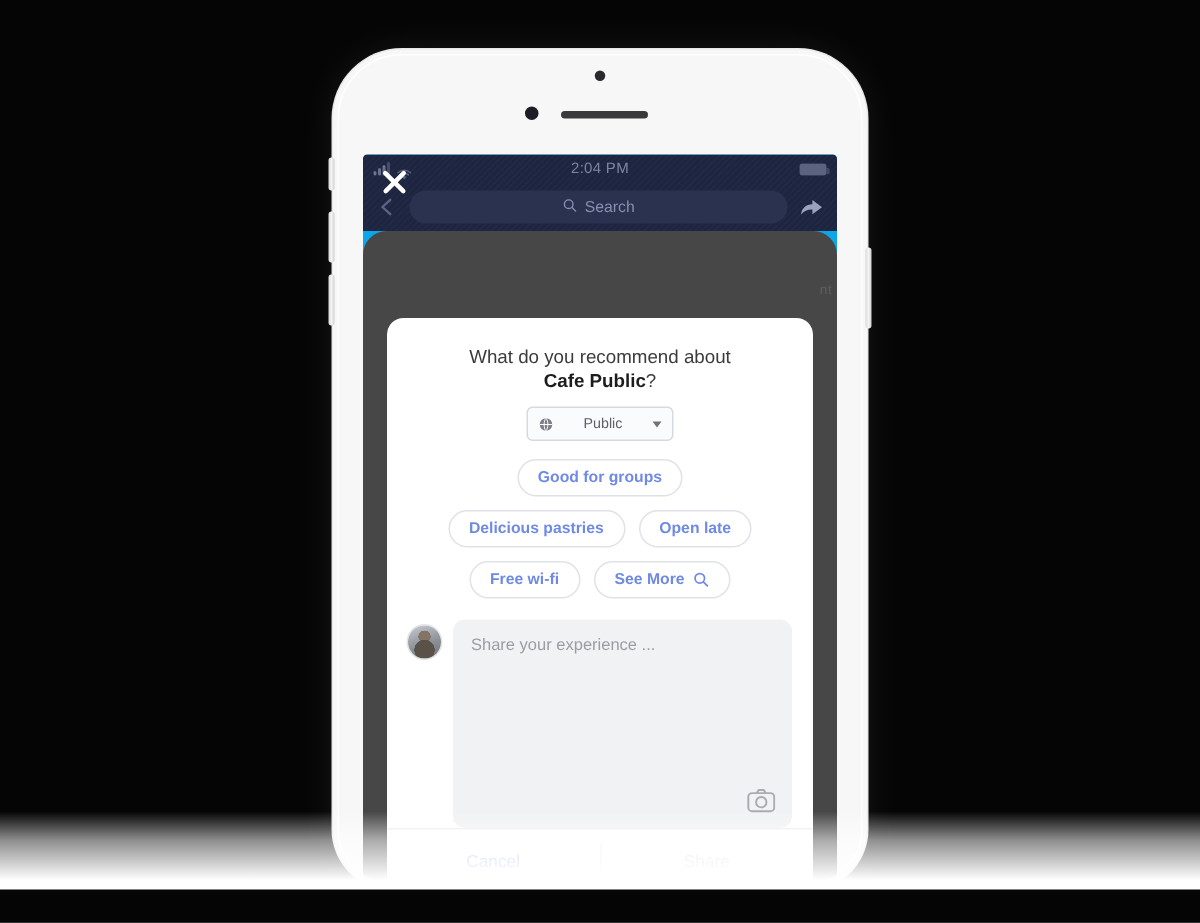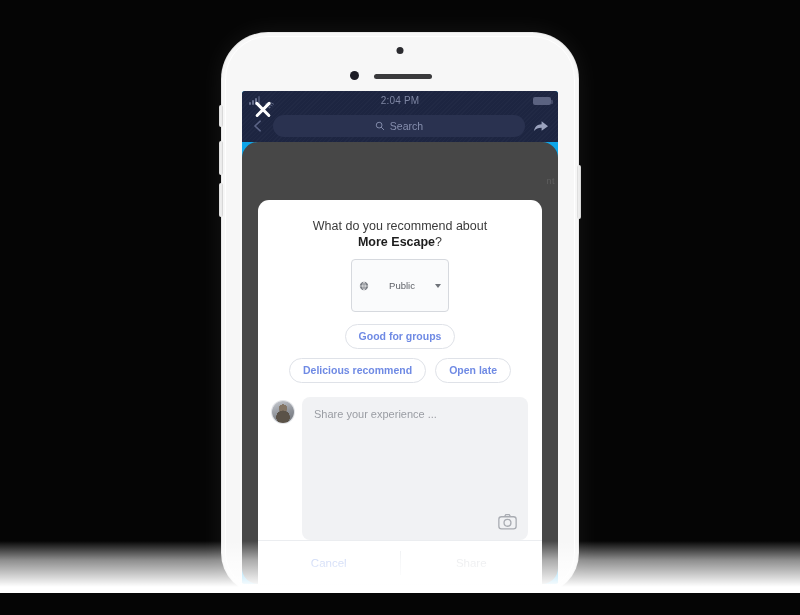--- a/index.html
+++ b/index.html
@@ -59,21 +59,21 @@
   }
   #earpiece-speaker {
     position: absolute; left: 152px; top: 41px;
     width: 58px; height: 5px; border-radius: 3px;
     background: #3a3a3c;
   }
 
   
   #phone-screen {
     position: absolute;
-    left: 20px; top: 58px;
+    left: 20px; top: 70px;
     width: 316px; height: 493px;
     background: #0ea5e9;
     overflow: hidden;
     border-radius: 3px 3px 0 0;
   }
 
   
   #fb-header {
     position: relative;
     height: 51px;
@@ -189,21 +189,21 @@
     color: #3b3b3b;
   }
   #composer-title .place-name { font-weight: bold; color: #1d1d1d; }
 
   
   #privacy-selector {
     margin: 9px auto 0;
     display: inline-flex;
     align-items: center;
     gap: 20px;
-    padding: 20px 7px;
+    padding: 5px 7px;
     border: 1px solid #d6d9de;
     border-radius: 4px;
     background: #fafbfc;
     font-size: 9.5px;
     color: #5c5f66;
     white-space: nowrap;
   }
   #globe-icon { width: 10px; height: 10px; color: #6f7379; }
   #privacy-chevron-icon {
     width: 0; height: 0;
@@ -372,21 +372,21 @@
       <div id="close-icon"></div>
     </div>
 
     <div id="backdrop">
       <div id="backdrop-ghost-text">nt</div>
 
       <div id="composer-card">
 
         <div id="composer-title">
           <span>What do you recommend about</span><br>
-          <span class="place-name">More Escape</span><span>?</span>
+          <span class="place-name">Cafe Public</span><span>?</span>
         </div>
 
         <div style="text-align:center;">
           <div id="privacy-selector">
             <span id="globe-icon">
               <svg viewBox="0 0 12 12" width="10" height="10">
                 <circle cx="6" cy="6" r="5" fill="#7a7e85"></circle>
                 <path d="M1 6h10M6 1c2 2 2 8 0 10M6 1C4 3 4 9 6 11" stroke="#fff" stroke-width=".8" fill="none"></path>
               </svg>
             </span>
@@ -396,24 +396,36 @@
         </div>
 
         <div id="tag-rows">
             <div class="tag-row">
               <div class="tag-pill">
                 <span>Good for groups</span>
               </div>
             </div>
             <div class="tag-row">
               <div class="tag-pill">
-                <span>Delicious recommend</span>
+                <span>Delicious pastries</span>
               </div>
               <div class="tag-pill">
                 <span>Open late</span>
+              </div>
+            </div>
+            <div class="tag-row">
+              <div class="tag-pill">
+                <span>Free wi-fi</span>
+              </div>
+              <div class="tag-pill">
+                <span>See More</span>
+                <span id="see-more-search-icon"><svg viewBox="0 0 16 16" width="11" height="11">
+                    <circle cx="6.6" cy="6.6" r="4.6" stroke="currentColor" stroke-width="1.7" fill="none"></circle>
+                    <path d="M10.2 10.2 14 14" stroke="currentColor" stroke-width="1.7" stroke-linecap="round"></path>
+                  </svg></span>
               </div>
             </div>
           </div>
 
         <div id="composer-input-row">
           <div id="avatar"></div>
           <div id="share-experience-textarea">
             <div id="textarea-placeholder">Share your experience ...</div>
             <div id="camera-icon">
               <svg viewBox="0 0 22 19" width="19" height="17">

